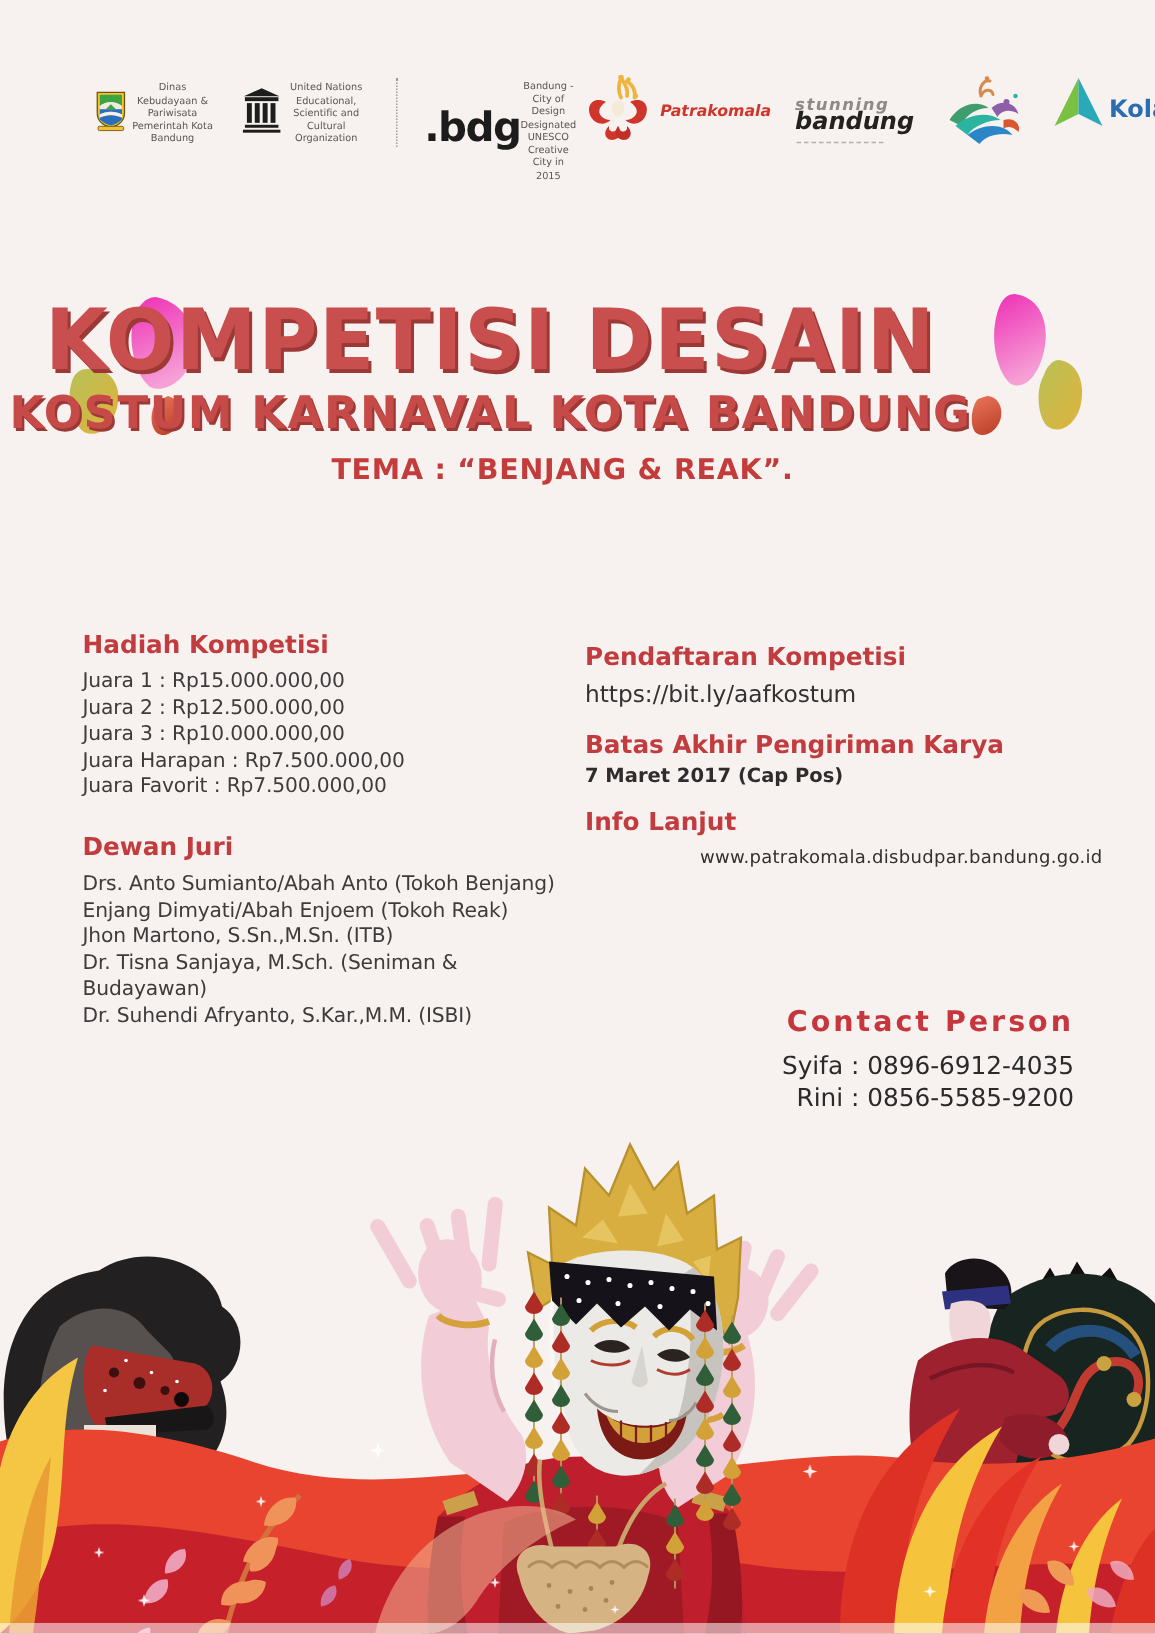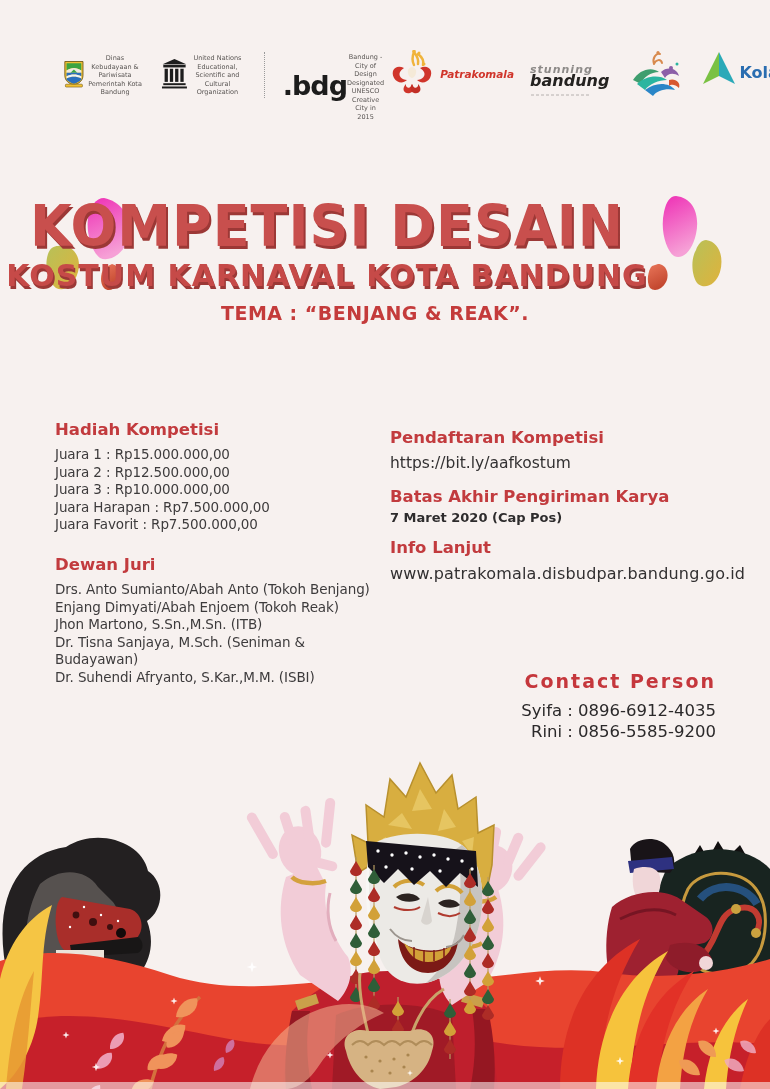--- a/index.html
+++ b/index.html
@@ -39,21 +39,21 @@
   }
   .drops{position:absolute;top:0;left:0;}
   
   .sec-h{color:#c23b3e;font-weight:bold;font-size:16.5px;margin:0 0 7px 0;}
   .body-line{font-size:13.5px;color:#3d3b3c;line-height:17.6px;letter-spacing:-0.1px;}
   .col-left{position:absolute;left:55px;top:420px;width:320px;}
   .col-left .block2{margin-top:21px;}
   .col-right{position:absolute;left:390px;top:428px;width:345px;}
   .link-line{font-size:15.5px;color:#333132;line-height:19px;}
   .date-line{font-size:13px;font-weight:bold;color:#2e2c2d;line-height:16px;}
-  .www-line{font-size:16px;color:#323031;letter-spacing:0.2px;text-align:right;}
+  .www-line{font-size:12px;color:#323031;letter-spacing:0.2px;text-align:right;}
   .gap14{height:14px;} .gap12{height:12px;}
   
   .contact{position:absolute;right:54px;top:670px;text-align:right;}
   .contact-h{font-size:19px;font-weight:800;color:#c5373c;letter-spacing:2px;margin-bottom:8px;}
   .contact-line{font-size:16.5px;color:#2b292a;line-height:21px;}
   
   .illustration{position:absolute;left:0;bottom:0;width:770px;height:340px;}
 </style>
 </head>
 <body>
@@ -201,21 +201,21 @@
   </div>
 
   <div class="col-right">
     <div>
       <div class="sec-h">Pendaftaran Kompetisi</div>
       <div class="link-line">https://bit.ly/aafkostum</div>
     </div>
     <div class="gap14"></div>
     <div>
       <div class="sec-h" style="margin-bottom:4px">Batas Akhir Pengiriman Karya</div>
-      <div class="date-line">7 Maret 2020 (Cap Pos)</div>
+      <div class="date-line">7 Maret 2017 (Cap Pos)</div>
     </div>
     <div class="gap12"></div>
     <div>
       <div class="sec-h">Info Lanjut</div>
       <div class="www-line">www.patrakomala.disbudpar.bandung.go.id</div>
     </div>
   </div>
 
   <div class="contact">
     <div class="contact-h">Contact  Person</div>

